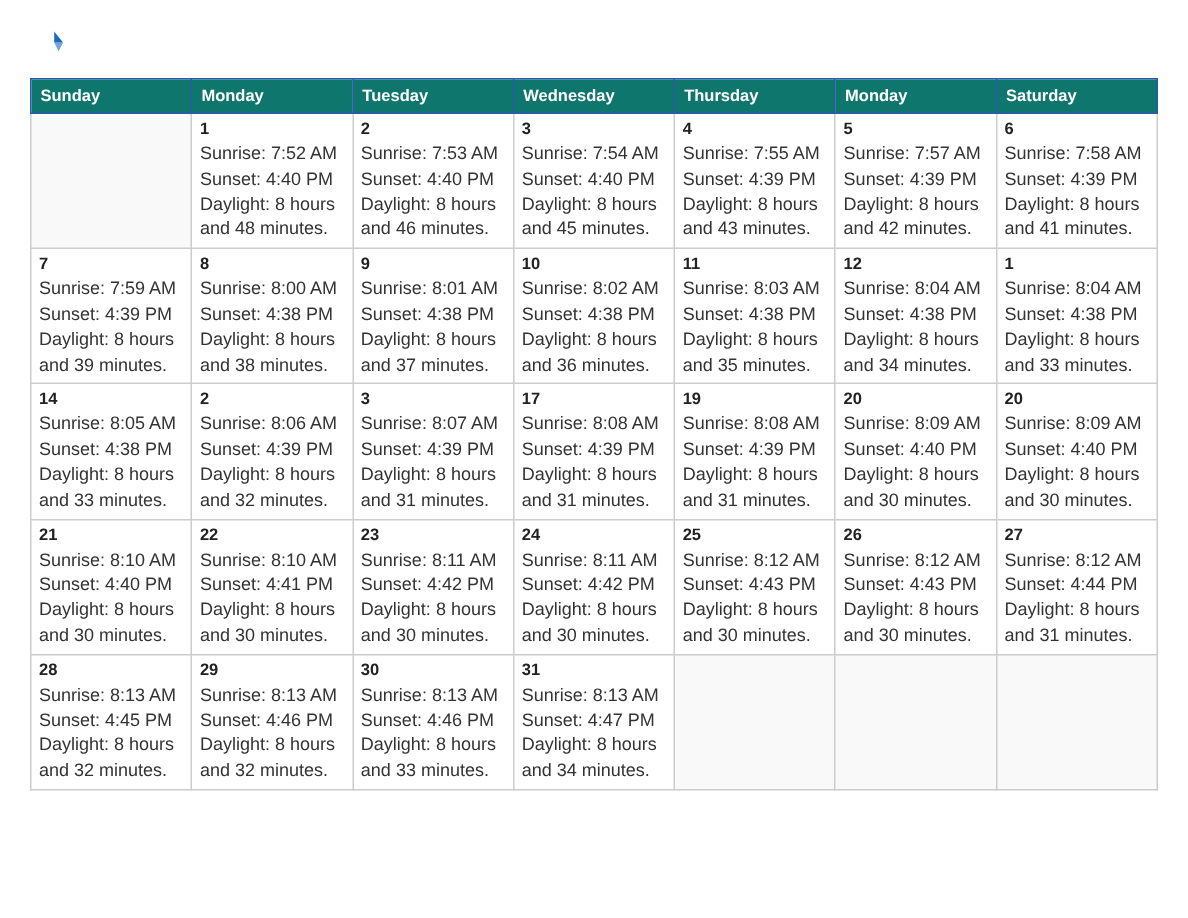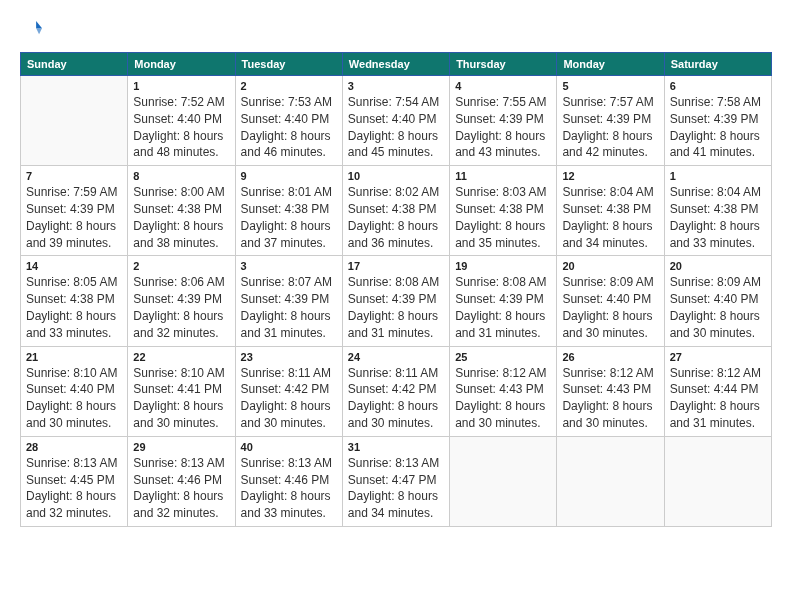--- a/index.html
+++ b/index.html
@@ -241,21 +241,21 @@
         <tr>
           <td>
             <div class="day-number">28</div>
             <div class="day-info">Sunrise: 8:13 AM<br>Sunset: 4:45 PM<br>Daylight: 8 hours and 32 minutes.</div>
           </td>
           <td>
             <div class="day-number">29</div>
             <div class="day-info">Sunrise: 8:13 AM<br>Sunset: 4:46 PM<br>Daylight: 8 hours and 32 minutes.</div>
           </td>
           <td>
-            <div class="day-number">40</div>
+            <div class="day-number">30</div>
             <div class="day-info">Sunrise: 8:13 AM<br>Sunset: 4:46 PM<br>Daylight: 8 hours and 33 minutes.</div>
           </td>
           <td>
             <div class="day-number">31</div>
             <div class="day-info">Sunrise: 8:13 AM<br>Sunset: 4:47 PM<br>Daylight: 8 hours and 34 minutes.</div>
           </td>
           <td class="empty"></td>
           <td class="empty"></td>
           <td class="empty"></td>
         </tr>

